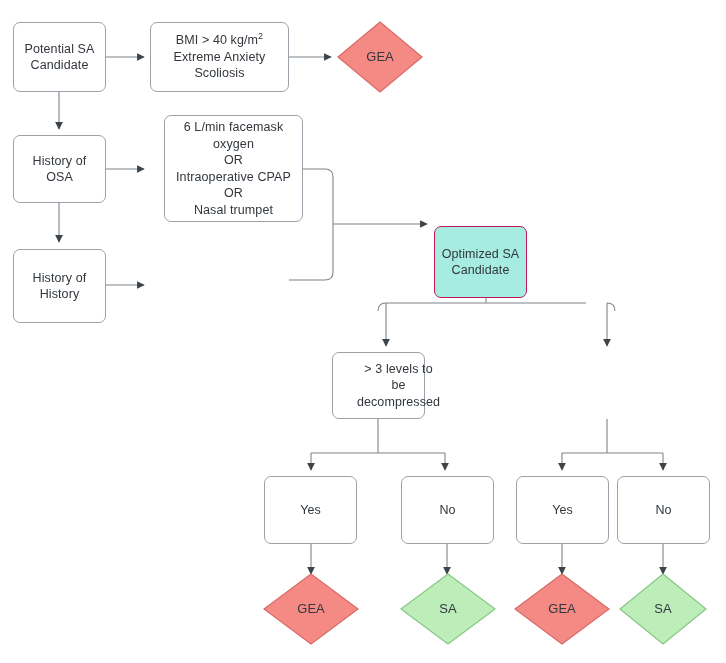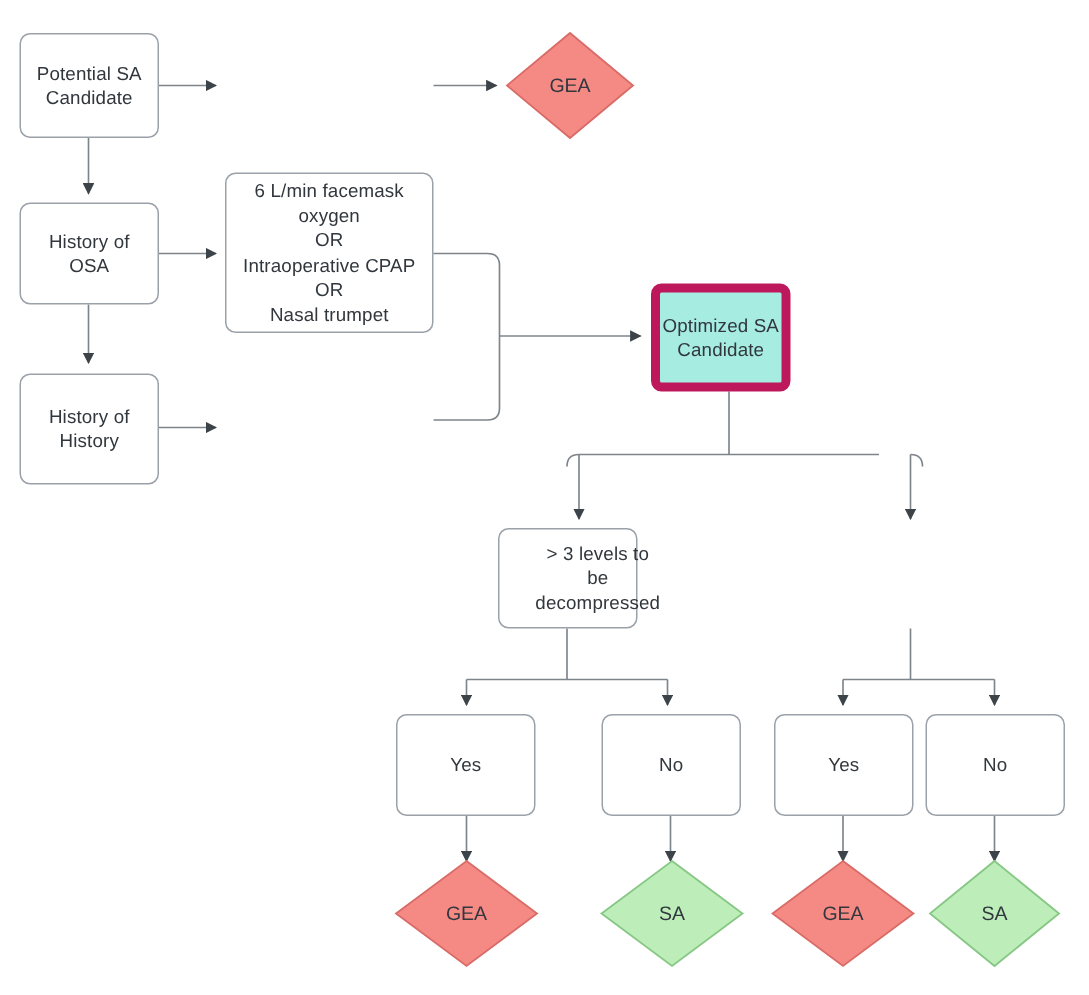--- a/index.html
+++ b/index.html
@@ -40,22 +40,23 @@
     line-height: 16.5px;
     letter-spacing: 0.1px;
   }
   .box {
     background: #ffffff;
     border: 1px solid #9aa1a8;
     border-radius: 7px;
   }
   .box-teal {
     background: #a6ece0;
-    border: 6px solid #be185d;
+    border: 1px solid #be185d;
     border-radius: 7px;
+    margin-top: 37px;
   }
   .diamond-wrap {
     position: absolute;
   }
   .diamond-wrap svg {
     position: absolute;
     left: 0; top: 0;
     overflow: visible;
   }
   .diamond-label {
@@ -127,20 +128,27 @@
     </g>
   </svg>
 
   <div class="node box" style="left:13px; top:22px; width:93px; height:70px;">
     <div>
       <span class="nlabel">Potential SA</span>
       <span class="nlabel">Candidate</span>
     </div>
   </div>
 
+  <div class="node box" style="left:150px; top:22px; width:139px; height:70px;">
+    <div>
+      <span class="nlabel"><span>BMI &gt; 40 kg/m</span><sup>2</sup></span>
+      <span class="nlabel">Extreme Anxiety</span>
+      <span class="nlabel">Scoliosis</span>
+    </div>
+  </div>
 
   <div class="diamond-wrap" style="left:337px; top:21px; width:86px; height:72px;">
     <svg width="86" height="72" viewBox="0 0 86 72">
       <polygon points="43,1 85,36 43,71 1,36" fill="#f58a85" stroke="#d96b67" stroke-width="1.2"></polygon>
     </svg>
     <div class="diamond-label">GEA</div>
   </div>
 
   <div class="node box" style="left:13px; top:135px; width:93px; height:68px;">
     <div>
@@ -149,21 +157,21 @@
     </div>
   </div>
 
   <div class="node box" style="left:13px; top:249px; width:93px; height:74px;">
     <div>
       <span class="nlabel">History of</span>
       <span class="nlabel">History</span>
     </div>
   </div>
 
-  <div class="node box" style="left:150px; top:115px; width:139px; height:107px;">
+  <div class="node box" style="left:164px; top:115px; width:139px; height:107px;">
     <div>
       <span class="nlabel">6 L/min facemask</span>
       <span class="nlabel">oxygen</span>
       <span class="nlabel">OR</span>
       <span class="nlabel">Intraoperative CPAP</span>
       <span class="nlabel">OR</span>
       <span class="nlabel">Nasal trumpet</span>
     </div>
   </div>
 

